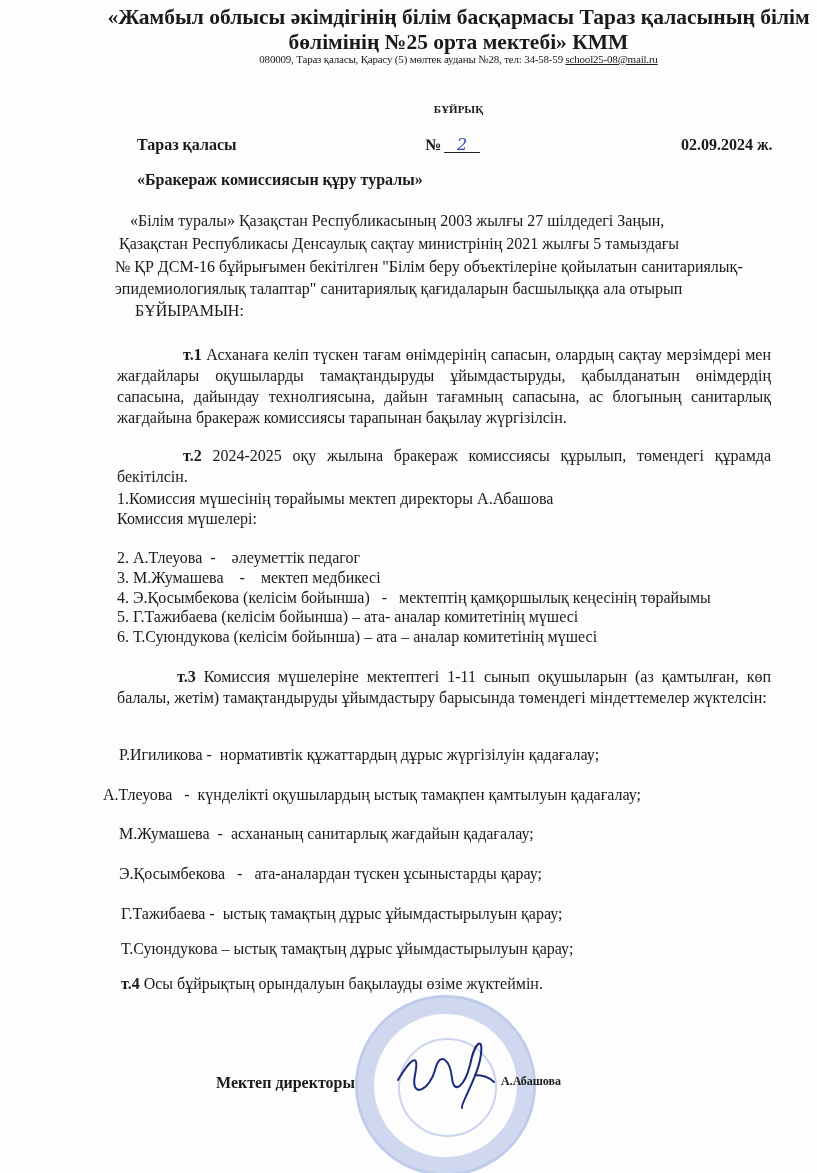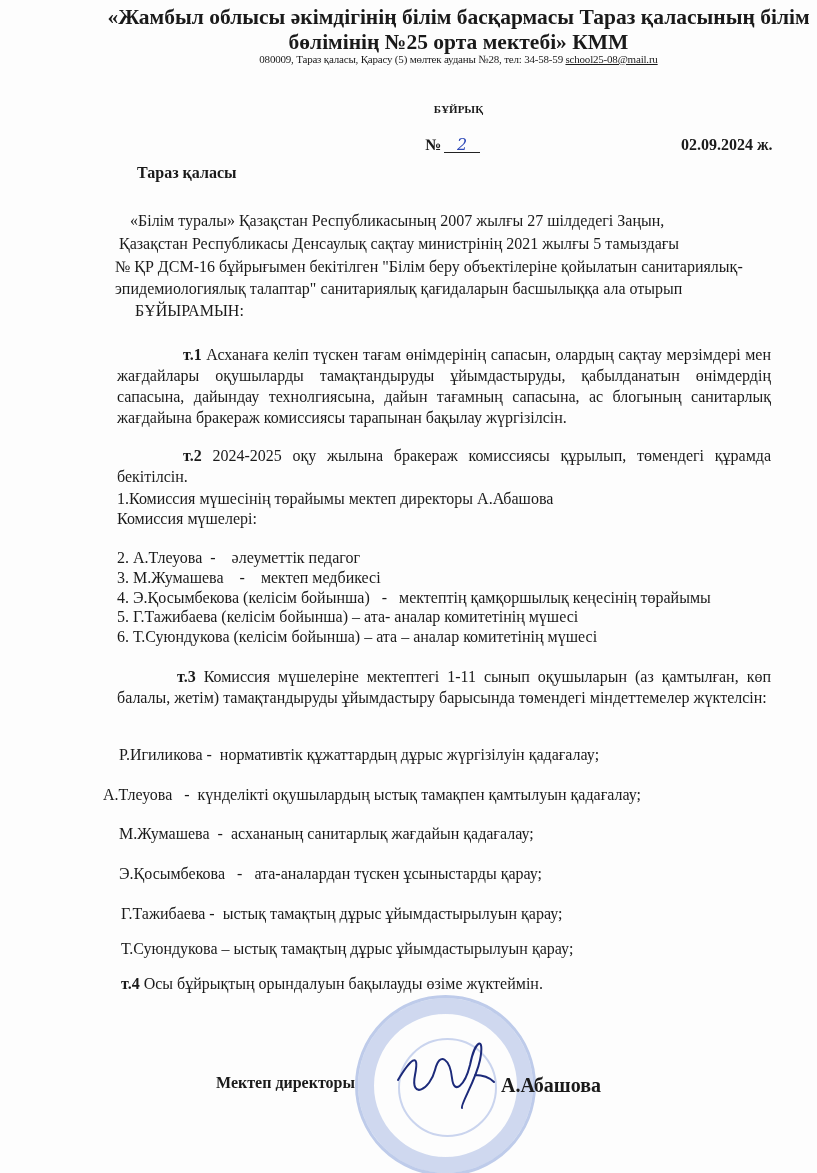--- a/index.html
+++ b/index.html
@@ -30,39 +30,40 @@
       border-radius: 50%; border: 3px solid rgba(110,140,210,0.55);
       box-shadow: inset 0 0 0 14px rgba(255,255,255,0), inset 0 0 0 16px rgba(110,140,210,0.4);
       opacity: 0.8;
     }
     .stamp-inner {
       position: absolute; left: 40px; top: 40px; width: 95px; height: 95px; border-radius: 50%;
       border: 2px solid rgba(110,140,210,0.45);
     }
     .sig { position: absolute; left: 390px; top: 1030px; }
     .footer-label { left: 216px; top: 1074px; font-weight: bold; font-size: 16px; }
-    .footer-name { left: 501px; top: 1074px; font-weight: bold; font-size: 20px; }
+    .footer-name { left: 501px; top: 1074px; font-weight: bold; font-size: 12px; }
   </style>
 </head>
 <body>
 
 <div class="page">
 
   <div class="abs hdr" style="top:4px;">«Жамбыл облысы әкімдігінің білім басқармасы Тараз қаласының білім</div>
   <div class="abs hdr" style="top:29px;">бөлімінің №25 орта мектебі» КММ</div>
   <div class="abs addr"><span>080009, Тараз қаласы, Қарасу (5) мөлтек ауданы №28, тел: 34-58-59 </span><span class="email">school25-08@mail.ru</span></div>
 
   <div class="abs title">БҰЙРЫҚ</div>
 
-  <div class="abs meta" style="left:137px;margin-top:28px;">Тараз қаласы</div>
+  <div class="abs meta" style="left:137px;">Тараз қаласы</div>
   <div class="abs meta" style="left:425px;"><span>№</span><span class="num-hand">2</span></div>
   <div class="abs meta" style="left:681px;">02.09.2024 ж.</div>
 
+  <div class="abs subject">«Бракераж комиссиясын құру туралы»</div>
 
-  <div class="line" style="left:130px; top:210px;">«Білім туралы» Қазақстан Республикасының 2007 жылғы 27 шілдедегі Заңын,</div>
+  <div class="line" style="left:130px; top:210px;">«Білім туралы» Қазақстан Республикасының 2003 жылғы 27 шілдедегі Заңын,</div>
   <div class="line" style="left:119px; top:233px;">Қазақстан Республикасы Денсаулық сақтау министрінің  2021 жылғы 5 тамыздағы</div>
   <div class="line" style="left:115px; top:256px;">№ ҚР ДСМ-16 бұйрығымен бекітілген "Білім беру объектілеріне қойылатын санитариялық-</div>
   <div class="line" style="left:115px; top:278px;">эпидемиологиялық талаптар" санитариялық қағидаларын басшылыққа ала отырып</div>
   <div class="line bold" style="left:115px; top:300px;">БҰЙЫРАМЫН:</div>
 
   <div class="just" style="left:117px; top:344px; width:654px; text-indent:66px;"><b>т.1</b><span> Асханаға келіп түскен тағам өнімдерінің сапасын, олардың сақтау мерзімдері мен жағдайлары оқушыларды тамақтандыруды ұйымдастыруды, қабылданатын өнімдердің сапасына, дайындау технолгиясына, дайын тағамның сапасына, ас блогының санитарлық жағдайына бракераж комиссиясы тарапынан  бақылау жүргізілсін.</span></div>
 
   <div class="just" style="left:117px; top:445px; width:654px; text-indent:66px;"><b>т.2</b><span> 2024-2025  оқу жылына  бракераж  комиссиясы құрылып, төмендегі құрамда бекітілсін.</span></div>
   <div class="line" style="left:117px; top:488px;">1.Комиссия мүшесінің төрайымы мектеп директоры А.Абашова</div>
   <div class="line" style="left:117px; top:508px;">Комиссия мүшелері:</div>

